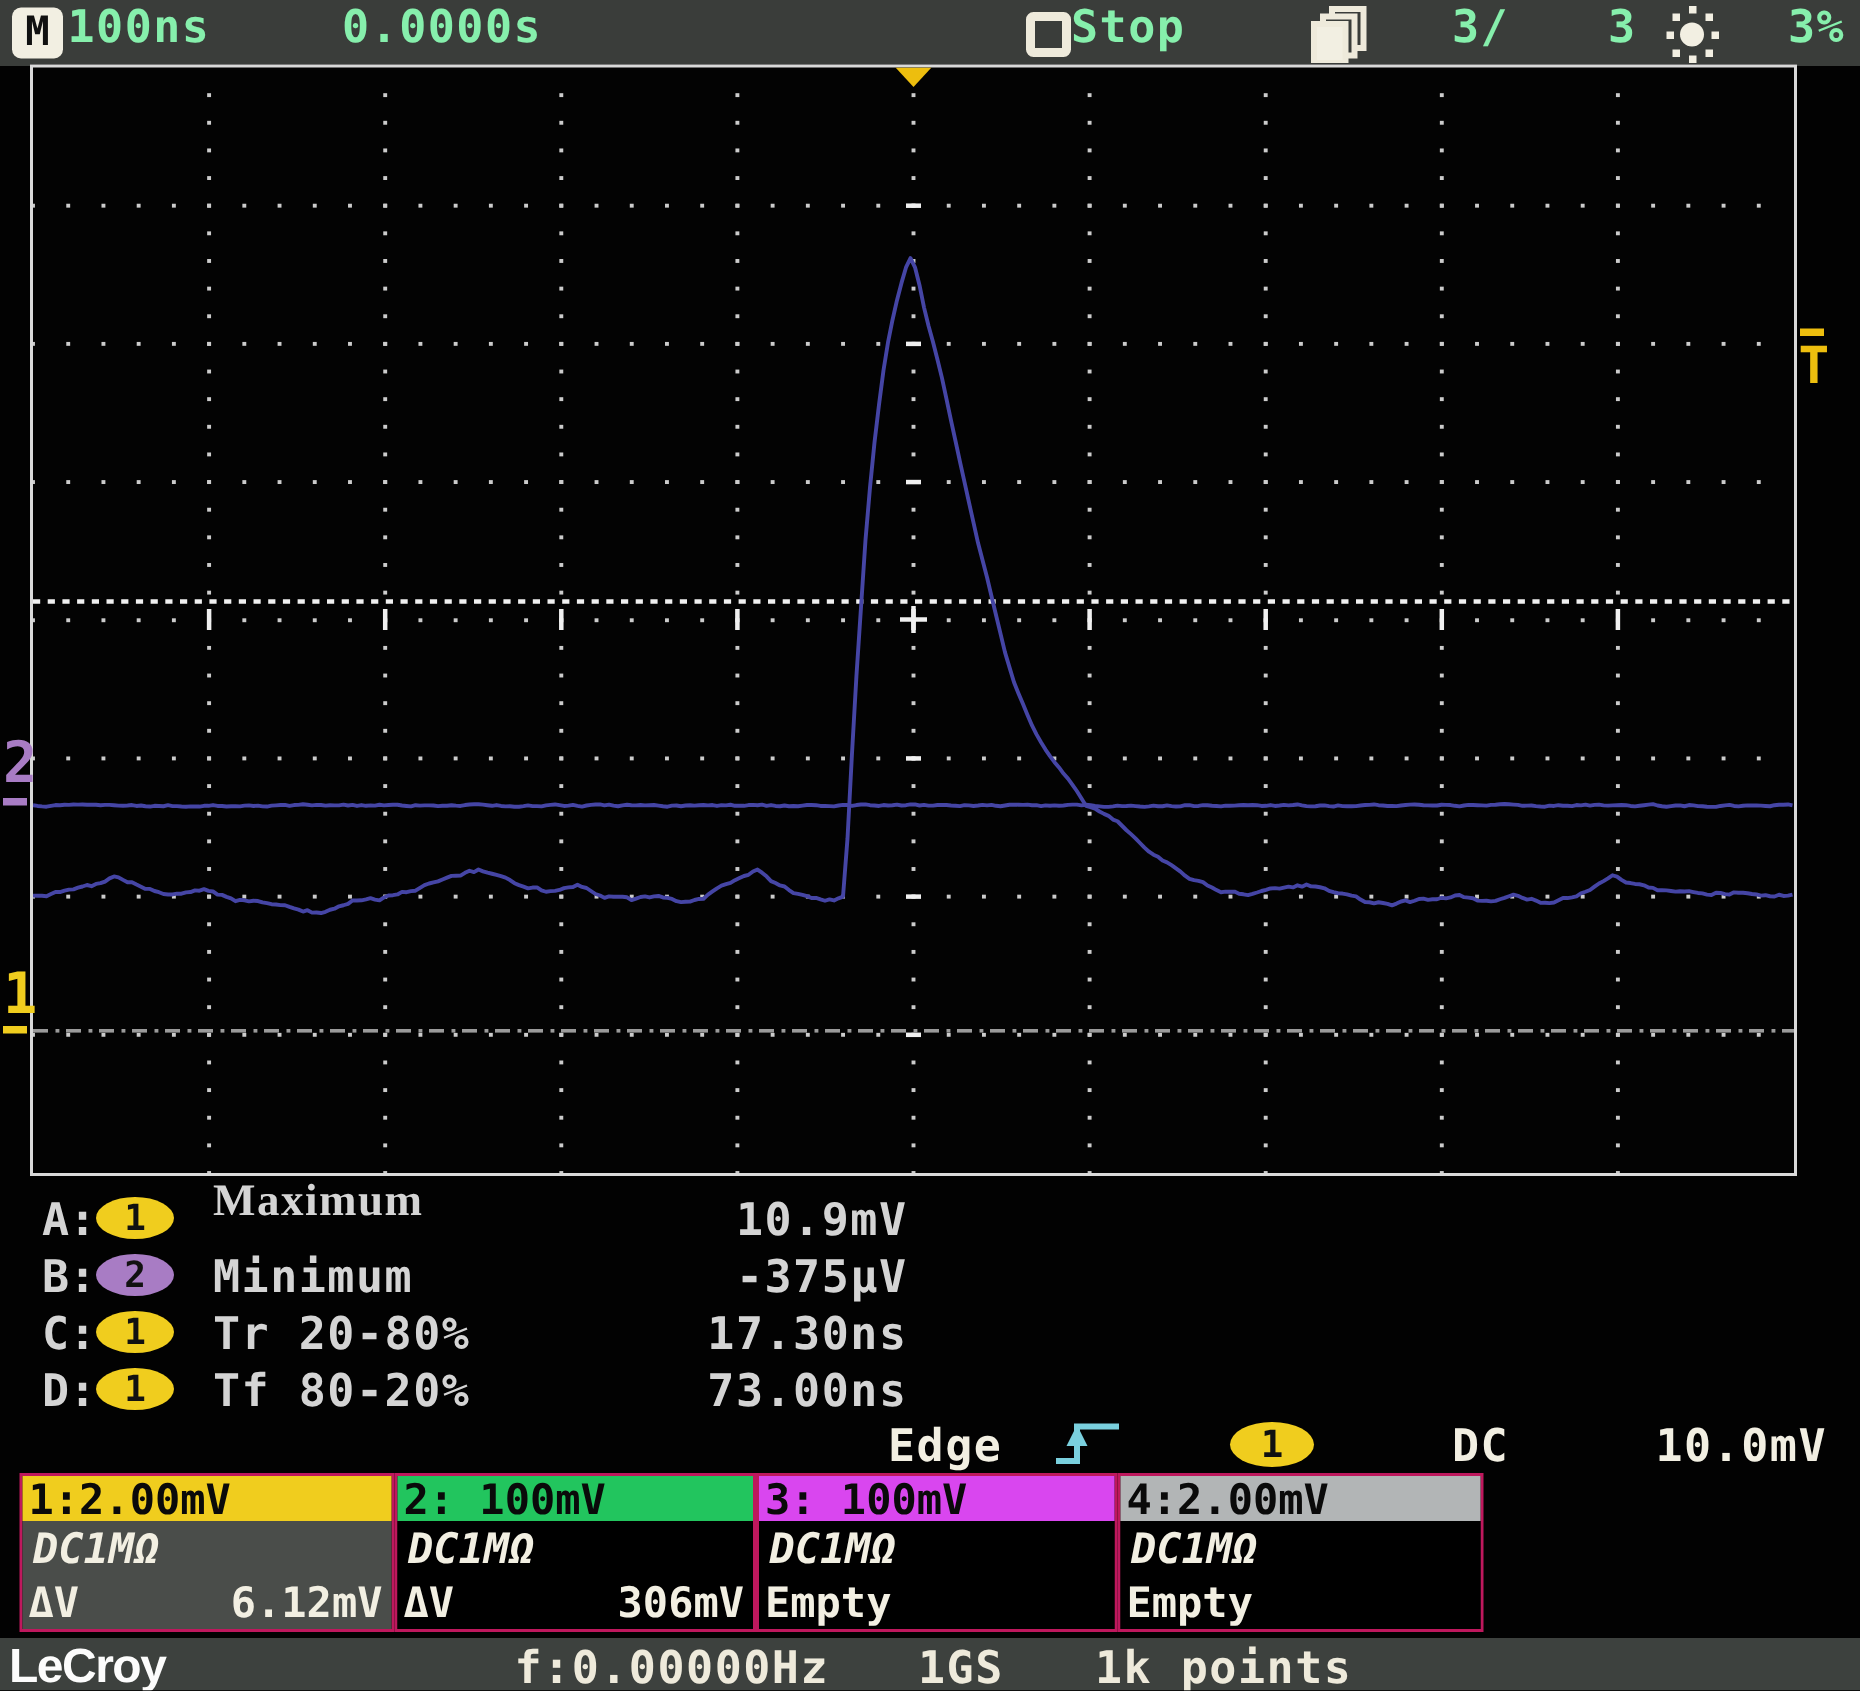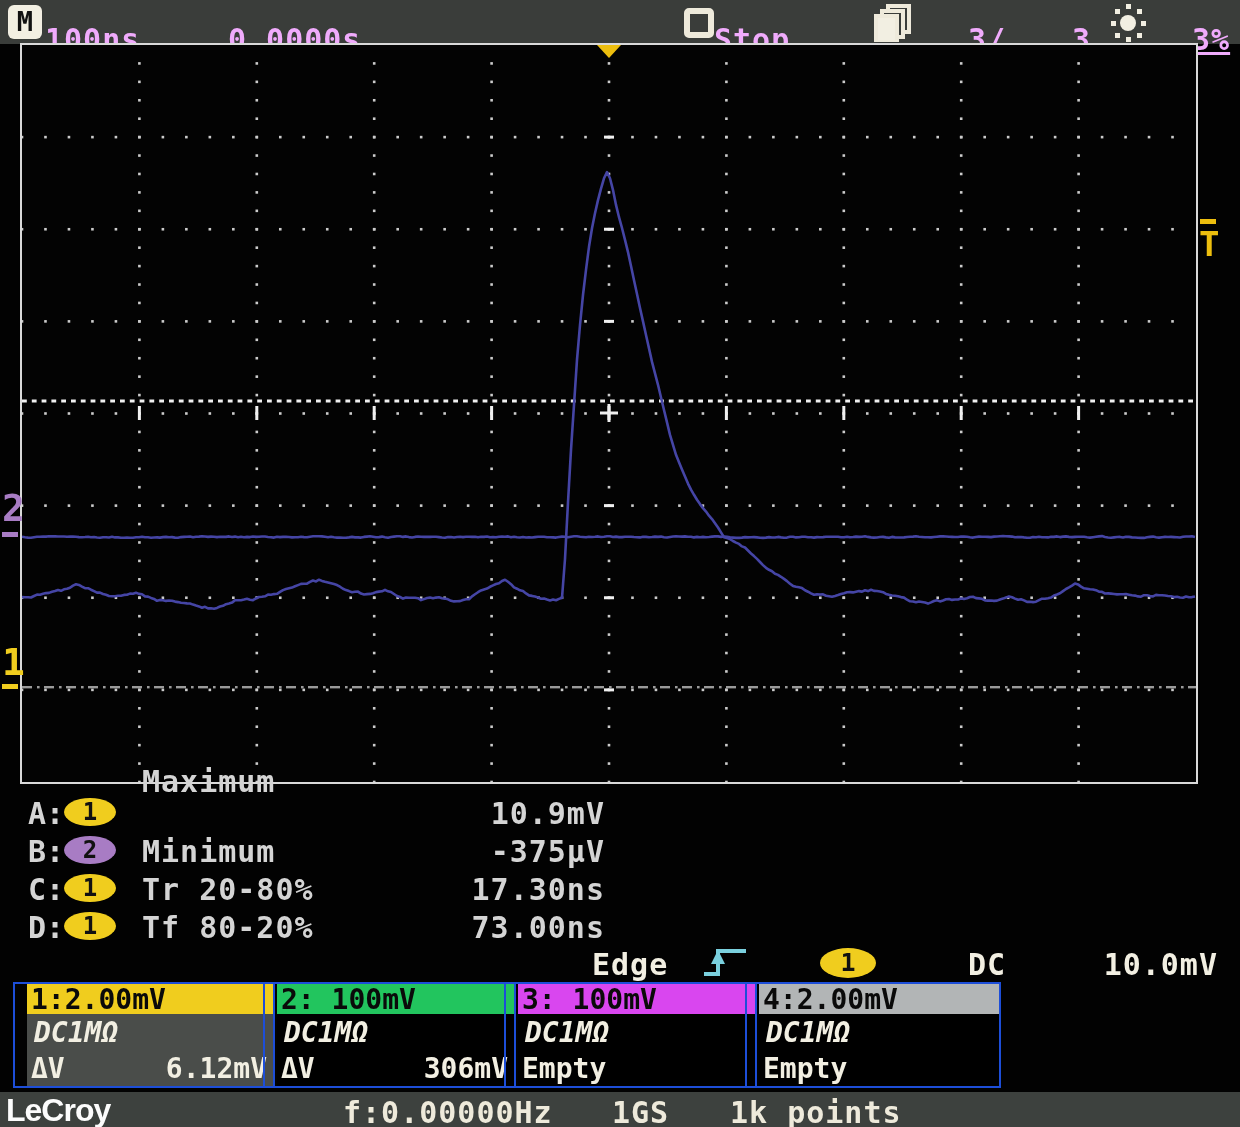--- a/index.html
+++ b/index.html
@@ -1,20 +1,20 @@
 <!DOCTYPE html>
 <html><head>
 <meta charset="utf-8">
 <style>
   html,body{margin:0;padding:0;background:#111;}
   #screen{position:relative;width:1240px;height:1127px;background:#020202;overflow:hidden;
           font-family:"DejaVu Sans Mono",monospace;font-weight:bold;}
   
   #topbar{position:absolute;left:0;top:0;width:1240px;height:44px;background:#3a3d3a;}
-  .tb-text{position:absolute;top:22px;color:#f0abfc;font-size:30px;letter-spacing:1px;white-space:pre;text-decoration:underline;}
+  .tb-text{position:absolute;top:1px;color:#86efac;font-size:30px;letter-spacing:1px;white-space:pre;}
   #m-icon{position:absolute;left:8px;top:5px;width:34px;height:34px;background:#f2efe2;border-radius:6px;
           color:#111;font-size:27px;text-align:center;line-height:34px;}
   #stop-icon{position:absolute;left:684px;top:8px;width:18px;height:18px;border:6px solid #eeeadb;border-radius:5px;}
   #pages-icon{position:absolute;left:872px;top:4px;width:44px;height:38px;}
   #sun-icon{position:absolute;left:1106px;top:3px;width:44px;height:40px;}
   
   #plot{position:absolute;left:20px;top:43px;width:1174px;height:737px;background:#030303;border:2px solid #d9d9d9;}
   #gridsvg{position:absolute;left:0;top:0;}
   
   .lvl{position:absolute;font-size:38px;letter-spacing:0;line-height:36px;}
@@ -24,21 +24,21 @@
   .meas-name{position:absolute;left:142px;color:#d4d4d4;font-size:30px;letter-spacing:1px;white-space:pre;}
   .meas-val{position:absolute;left:370px;width:235px;text-align:right;color:#d4d4d4;font-size:30px;letter-spacing:1px;}
   .badge{position:absolute;width:52px;height:28px;border-radius:50%;color:#111;font-size:24px;
          text-align:center;line-height:28px;}
   
   .trg-text{position:absolute;color:#f2efe2;font-size:30px;letter-spacing:1px;}
   #trg-badge{position:absolute;left:820px;top:948px;width:56px;height:30px;border-radius:50%;
              color:#111;font-size:25px;text-align:center;line-height:30px;}
   #trg-level{position:absolute;left:1030px;top:947px;width:188px;text-align:right;color:#f2efe2;font-size:30px;letter-spacing:1px;}
   
-  .chbox{position:absolute;top:982px;height:102px;border:2px solid #1d4ed8;padding-left:12px;}
+  .chbox{position:absolute;top:982px;height:102px;border:2px solid #be185d;}
   .chbox .hdr{height:30px;color:#0a0a0a;font-size:28px;line-height:31px;padding-left:4px;white-space:pre;overflow:hidden;}
   .chbox .body{position:relative;height:72px;color:#f2efe2;font-size:28px;}
   .chbox .coupling{position:absolute;left:7px;top:2px;font-style:italic;}
   .chbox .r2l{position:absolute;left:4px;top:38px;}
   .chbox .r2r{position:absolute;right:6px;top:38px;}
   
   #botbar{position:absolute;left:0;top:1092px;width:1240px;height:35px;background:#3d413e;}
   #brand{position:absolute;left:6px;top:0px;color:#fcfcfc;font-family:"Liberation Sans",sans-serif;
          font-weight:bold;font-size:32px;letter-spacing:-1px;border-bottom:4px solid #c9cdc9;padding:0 10px 2px 0;}
   .bb-text{position:absolute;top:3px;color:#eeeadb;font-size:30px;letter-spacing:1px;white-space:pre;}
@@ -1044,21 +1044,21 @@
   <div class="lvl-dash" style="left:2px;top:532px;background:#a87cc4;"></div>
   <div class="lvl" style="left:2px;top:644px;color:#f0cd1e;">1</div>
   <div class="lvl-dash" style="left:2px;top:684px;background:#f0cd1e;"></div>
 
   <div class="lvl-dash" style="left:1200px;top:219px;background:#edbe0e;"></div>
   <div class="lvl" style="left:1199px;top:226px;color:#edbe0e;font-size:34px;">T</div>
 
   <div>
     <div class="meas-slot" style="top:796px;">A:</div>
     <div class="badge" style="left: 64px; top: 798px; background: rgb(240, 205, 30);">1</div>
-    <div class="meas-name" style="top:764px;">Maximum</div>
+    <div class="meas-name" style="top:784px;font-family:Liberation Serif, serif;">Maximum</div>
     <div class="meas-val" style="top:796px;">10.9mV</div>
 
     <div class="meas-slot" style="top:834px;">B:</div>
     <div class="badge" style="left: 64px; top: 836px; background: rgb(168, 124, 196);">2</div>
     <div class="meas-name" style="top:834px;">Minimum</div>
     <div class="meas-val" style="top:834px;">-375µV</div>
 
     <div class="meas-slot" style="top:872px;">C:</div>
     <div class="badge" style="left: 64px; top: 874px; background: rgb(240, 205, 30);">1</div>
     <div class="meas-name" style="top:872px;">Tr 20-80%</div>

